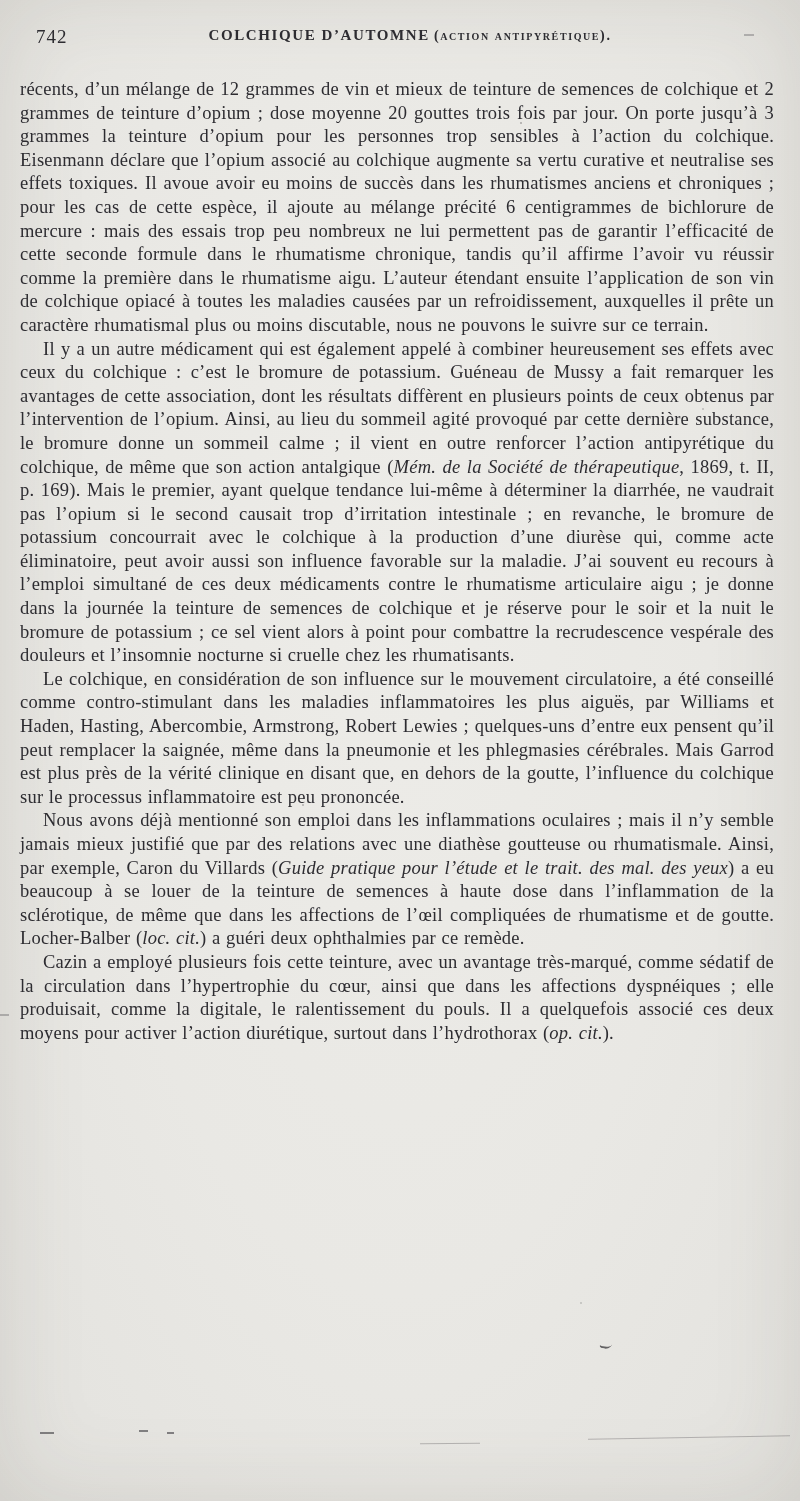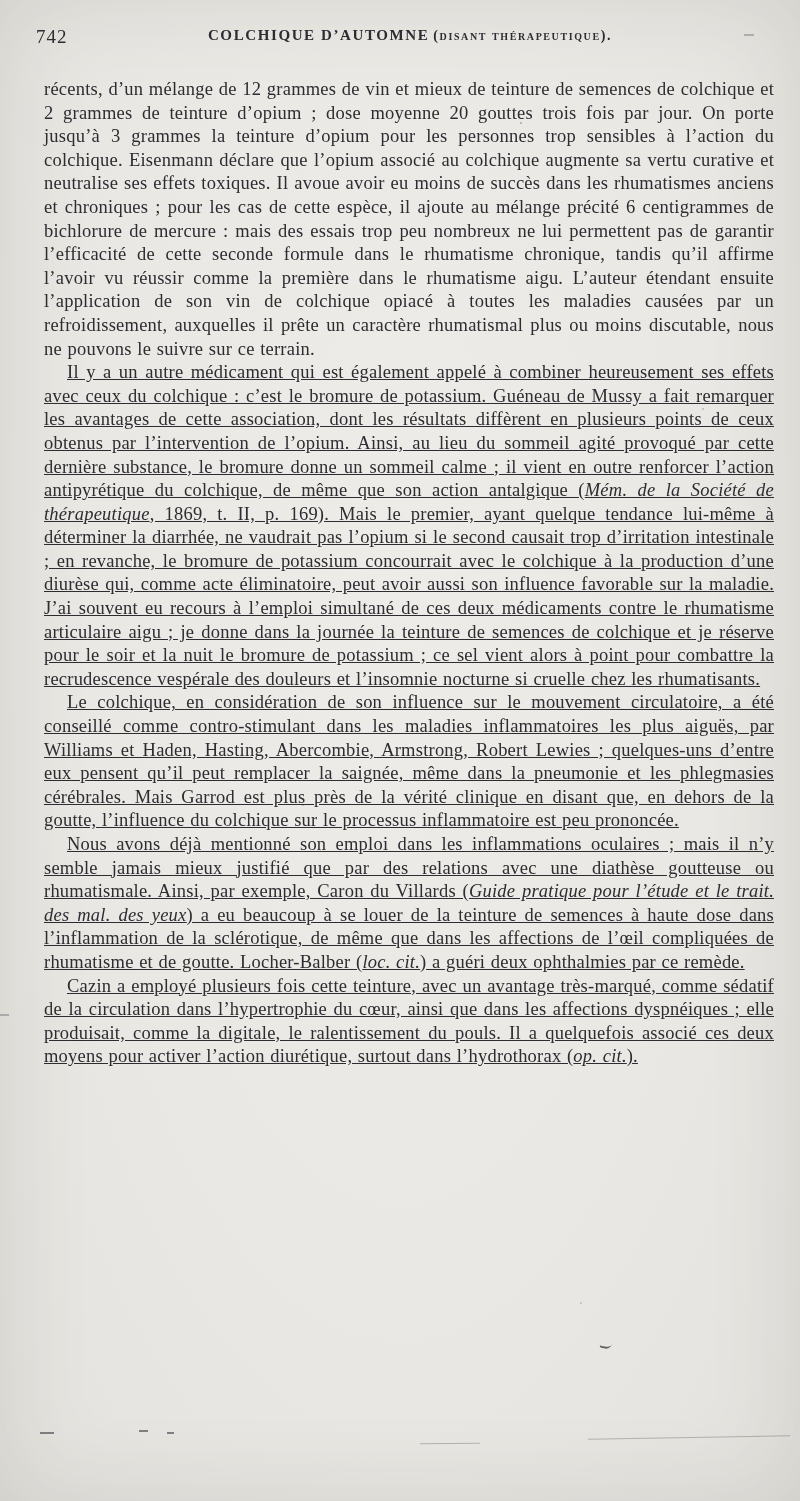--- a/index.html
+++ b/index.html
@@ -39,33 +39,32 @@
   .rt-main {
     font-size: 15px;
     letter-spacing: 1.6px;
   }
   .rt-sub {
     font-size: 14px;
     font-variant: small-caps;
     letter-spacing: 1.6px;
   }
   .body-text {
-    margin: 22px 26px 0 44px;
+    margin: 22px 26px 0 20px;
     text-align: justify;
     font-size: 18.5px;
     line-height: 23.6px;
     letter-spacing: 0.012em;
     word-spacing: 0.04em;
   }
   p.para {
     margin: 0;
   }
   p.para.indent {
     text-indent: 23px;
-    text-decoration: underline;
   }
   .italic {
     font-style: italic;
   }
   
   .artifact {
     position: absolute;
     background: rgba(45, 44, 49, 0.55);
   }
   .artifact.faint {
@@ -96,21 +95,21 @@
 </style>
 </head>
 <body>
 
 <div class="page">
 
   <div class="header">
     <span class="page-number">742</span>
     <div class="running-title">
       <span class="rt-main">COLCHIQUE D’AUTOMNE</span>
-      <span class="rt-sub">(disant thérapeutique).</span>
+      <span class="rt-sub">(action antipyrétique).</span>
     </div>
   </div>
 
   <div class="body-text">
       <p class="para"><span>récents, d’un mélange de 12 grammes de vin et mieux de teinture de semences de colchique et 2 grammes de teinture d’opium ; dose moyenne 20 gouttes trois fois par jour. On porte jusqu’à 3 grammes la teinture d’opium pour les personnes trop sensibles à l’action du colchique. Eisenmann déclare que l’opium associé au colchique augmente sa vertu curative et neutralise ses effets toxiques. Il avoue avoir eu moins de succès dans les rhumatismes anciens et chroniques ; pour les cas de cette espèce, il ajoute au mélange précité 6 centigrammes de bichlorure de mercure : mais des essais trop peu nombreux ne lui permettent pas de garantir l’efficacité de cette seconde formule dans le rhumatisme chronique, tandis qu’il affirme l’avoir vu réussir comme la première dans le rhumatisme aigu. L’auteur étendant ensuite l’application de son vin de colchique opiacé à toutes les maladies causées par un refroidissement, auxquelles il prête un caractère rhumatismal plus ou moins discutable, nous ne pouvons le suivre sur ce terrain.</span></p>
       <p class="para indent"><span>Il y a un autre médicament qui est également appelé à combiner heureusement ses effets avec ceux du colchique : c’est le bromure de potassium. Guéneau de Mussy a fait remarquer les avantages de cette association, dont les résultats diffèrent en plusieurs points de ceux obtenus par l’intervention de l’opium. Ainsi, au lieu du sommeil agité provoqué par cette dernière substance, le bromure donne un sommeil calme ; il vient en outre renforcer l’action antipyrétique du colchique, de même que son action antalgique (</span><span class="italic">Mém. de la Société de thérapeutique</span><span>, 1869, t. II, p. 169). Mais le premier, ayant quelque tendance lui-même à déterminer la diarrhée, ne vaudrait pas l’opium si le second causait trop d’irritation intestinale ; en revanche, le bromure de potassium concourrait avec le colchique à la production d’une diurèse qui, comme acte éliminatoire, peut avoir aussi son influence favorable sur la maladie. J’ai souvent eu recours à l’emploi simultané de ces deux médicaments contre le rhumatisme articulaire aigu ; je donne dans la journée la teinture de semences de colchique et je réserve pour le soir et la nuit le bromure de potassium ; ce sel vient alors à point pour combattre la recrudescence vespérale des douleurs et l’insomnie nocturne si cruelle chez les rhumatisants.</span></p>
       <p class="para indent"><span>Le colchique, en considération de son influence sur le mouvement circulatoire, a été conseillé comme contro-stimulant dans les maladies inflammatoires les plus aiguës, par Williams et Haden, Hasting, Abercombie, Armstrong, Robert Lewies ; quelques-uns d’entre eux pensent qu’il peut remplacer la saignée, même dans la pneumonie et les phlegmasies cérébrales. Mais Garrod est plus près de la vérité clinique en disant que, en dehors de la goutte, l’influence du colchique sur le processus inflammatoire est peu prononcée.</span></p>
       <p class="para indent"><span>Nous avons déjà mentionné son emploi dans les inflammations oculaires ; mais il n’y semble jamais mieux justifié que par des relations avec une diathèse goutteuse ou rhumatismale. Ainsi, par exemple, Caron du Villards (</span><span class="italic">Guide pratique pour l’étude et le trait. des mal. des yeux</span><span>) a eu beaucoup à se louer de la teinture de semences à haute dose dans l’inflammation de la sclérotique, de même que dans les affections de l’œil compliquées de rhumatisme et de goutte. Locher-Balber (</span><span class="italic">loc. cit.</span><span>) a guéri deux ophthalmies par ce remède.</span></p>
       <p class="para indent"><span>Cazin a employé plusieurs fois cette teinture, avec un avantage très-marqué, comme sédatif de la circulation dans l’hypertrophie du cœur, ainsi que dans les affections dyspnéiques ; elle produisait, comme la digitale, le ralentissement du pouls. Il a quelquefois associé ces deux moyens pour activer l’action diurétique, surtout dans l’hydrothorax (</span><span class="italic">op. cit.</span><span>).</span></p>
     </div>

